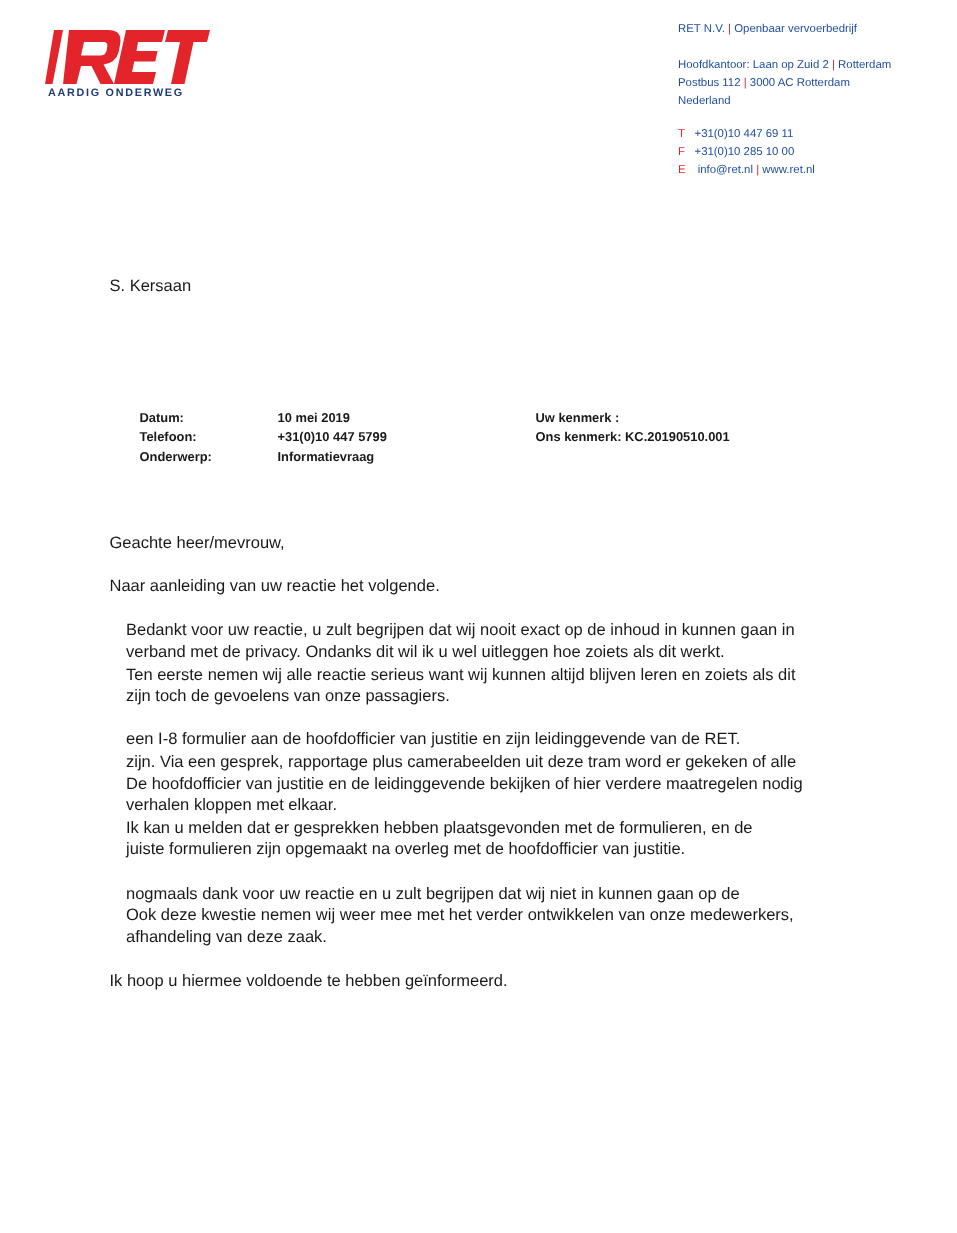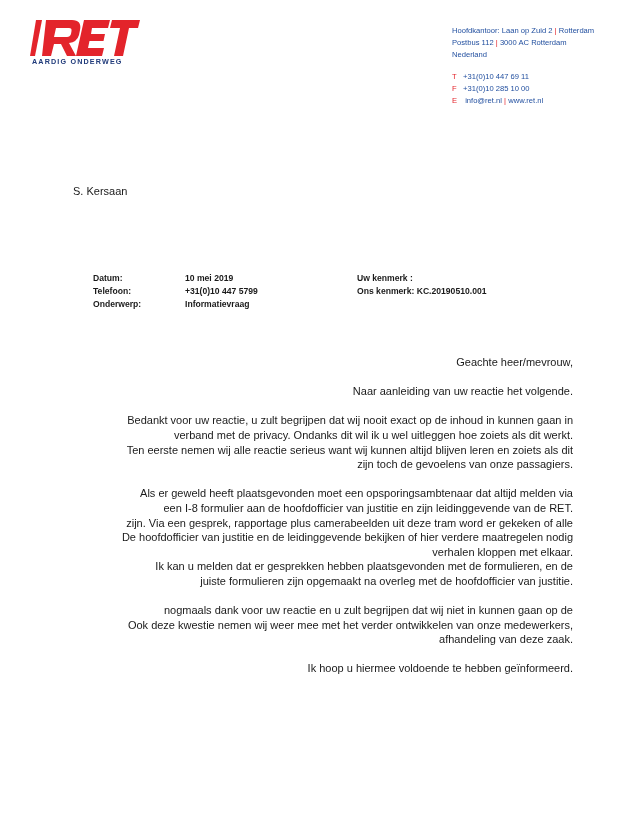--- a/index.html
+++ b/index.html
@@ -27,21 +27,21 @@
     .meta {
       position: absolute; left: 73px; top: 272px; font-size: 8.6px; font-weight: bold;
       line-height: 13.2px;
     }
     .meta .row { display: flex; }
     .meta .lbl { width: 92px; margin-left: 20px; }
     .meta .val { width: 172px; }
     .meta .rlbl { }
     .body-text {
       position: absolute; left: 73px; top: 355px; width: 500px;
-      font-size: 11px; line-height: 14.6px; color: #1a1a1a; text-align: right;
+      font-size: 11px; line-height: 14.6px; color: #1a1a1a;
     }
     .body-text p { margin: 0; }
     .body-text .line { display: block; white-space: nowrap; padding-left: 11px; }
     .sp { height: 14.6px; }
     .sp2 { height: 29px; }
   </style>
 </head>
 <body>
 
 <div class="logo">
@@ -52,20 +52,25 @@
     <path d="M16,2 L42,2 Q52,2 50,12 L49,17 Q47,24 39,25 L46,38 L37,38 L31,26 L24,26 L21,38 L12,38 Z M26,10 L24,19 L37,19 Q40,19 41,16 L41.5,13 Q42,10 39,10 Z" fill="#e3242b"></path>
 
     <polygon points="54,2 80,2 78,10 62,10 61,16 75,16 73.5,23 59.5,23 58,30 74,30 72,38 46,38" fill="#e3242b"></polygon>
 
     <polygon points="82,2 110,2 108,10 99,10 93,38 84,38 90,10 80,10" fill="#e3242b"></polygon>
   </svg>
 </div>
 <div class="logo-tagline">AARDIG ONDERWEG</div>
 
 <div class="company">
+  <div>
+    <span>RET N.V.</span>
+    <span class="sep">|</span>
+    <span>Openbaar vervoerbedrijf</span>
+  </div>
   <div class="gap"></div>
   <div>
     <span>Hoofdkantoor: Laan op Zuid 2</span>
     <span class="sep">|</span>
     <span>Rotterdam</span>
   </div>
   <div>
     <span>Postbus 112</span>
     <span class="sep">|</span>
     <span>3000 AC Rotterdam</span>
@@ -111,21 +116,20 @@
   <p>Naar aanleiding van uw reactie het volgende.</p>
   <div class="sp"></div>
   <p>
     <span class="line">Bedankt voor uw reactie, u zult begrijpen dat wij nooit exact op de inhoud in kunnen gaan in</span>
     <span class="line">verband met de privacy. Ondanks dit wil ik u wel uitleggen hoe zoiets als dit werkt.</span>
     <span class="line">Ten eerste nemen wij alle reactie serieus want wij kunnen altijd blijven leren en zoiets als dit</span>
     <span class="line">zijn toch de gevoelens van onze passagiers.</span>
   </p>
   <div class="sp"></div>
   <p>
-    <span class="line">Als er geweld heeft plaatsgevonden moet een opsporingsambtenaar dat altijd melden via</span>
     <span class="line">een I-8 formulier aan de hoofdofficier van justitie en zijn leidinggevende van de RET.</span>
     <span class="line">zijn. Via een gesprek, rapportage plus camerabeelden uit deze tram word er gekeken of alle</span>
     <span class="line">De hoofdofficier van justitie en de leidinggevende bekijken of hier verdere maatregelen nodig</span>
     <span class="line">verhalen kloppen met elkaar.</span>
     <span class="line">Ik kan u melden dat er gesprekken hebben plaatsgevonden met de formulieren, en de</span>
     <span class="line">juiste formulieren zijn opgemaakt na overleg met de hoofdofficier van justitie.</span>
   </p>
   <div class="sp"></div>
   <p>
     <span class="line">nogmaals dank voor uw reactie en u zult begrijpen dat wij niet in kunnen gaan op de</span>

